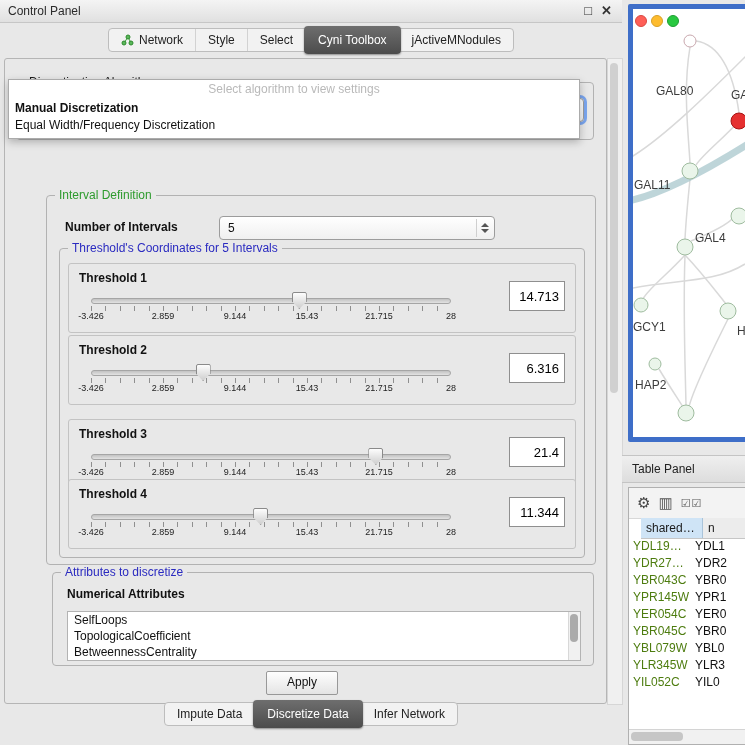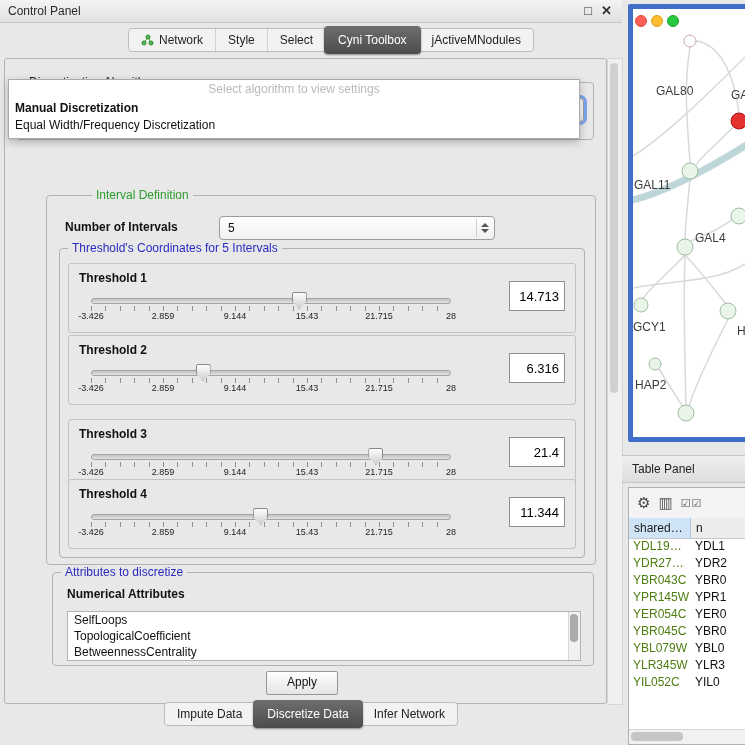--- a/index.html
+++ b/index.html
@@ -9,42 +9,42 @@
   
   #titlebar{position:absolute;left:0;top:0;width:622px;height:22px;
             background:linear-gradient(#f4f4f4,#e0e0e0);border-bottom:1px solid #c6c6c6;}
   #titlebar .ttl{position:absolute;left:8px;top:0;line-height:22px;color:#2b2b2b;}
   #titlebar .wbtn{position:absolute;top:0;line-height:22px;font-size:13px;color:#333;cursor:default;}
   #titlebar .float{right:30px;}
   #titlebar .close{right:10px;font-weight:bold;}
 
   
   .tabrow{position:absolute;left:0;width:622px;display:flex;justify-content:center;}
-  #toptabs{top:28px;padding-left:20px;}
+  #toptabs{top:28px;}
   #bottomtabs{top:702px;}
   .tabgroup{display:inline-flex;border:1px solid #bdbdbd;border-radius:4px;background:#f2f2f2;height:22px;}
   .tab{padding:0 12px;line-height:22px;color:#222;border-left:1px solid #d2d2d2;white-space:nowrap;
        display:flex;align-items:center;gap:5px;}
   .tab:first-child{border-left:none;}
   .tab.sel{background:linear-gradient(#6e6e6e,#4c4c4c);color:#fff;border-radius:4px;
            margin:-3px -1px;height:28px;line-height:28px;border-left:none;z-index:2;
            box-shadow:0 1px 2px rgba(0,0,0,.4);padding:0 14px;}
   .tab.sel + .tab{border-left:none;}
 
   
   #panelbody{position:absolute;left:4px;top:58px;width:601px;height:644px;
              border:1px solid #b5b5b5;border-radius:3px;background:#e8e8e8;}
   #vscroll{position:absolute;left:607px;top:58px;width:14px;height:645px;background:#f0f0f0;
            border:1px solid #d6d6d6;}
   #vscroll .thumbv{position:absolute;left:2px;top:4px;width:8px;height:330px;background:#d0d0d0;border-radius:4px;}
 
   
   .group{position:absolute;border:1px solid #b2b2b2;border-radius:4px;}
   .gtitle{position:absolute;top:-8px;left:8px;background:#e8e8e8;padding:0 4px;white-space:nowrap;}
-  .gtitle.green{color:#2e9b2e;margin-left:37px;}
+  .gtitle.green{color:#2e9b2e;}
   .gtitle.blue{color:#2a2ac0;}
 
   
   .combo{position:absolute;background:linear-gradient(#ffffff,#f0f0f0);border:1px solid #9c9c9c;
          border-radius:4px;height:24px;line-height:22px;padding:0 22px 0 8px;box-sizing:border-box;color:#111;}
   .spin{position:absolute;right:2px;top:2px;bottom:2px;width:15px;border-left:1px solid #cfcfcf;
         display:flex;flex-direction:column;align-items:center;justify-content:center;gap:2px;}
   .spin i{display:block;width:0;height:0;border-left:4px solid transparent;border-right:4px solid transparent;}
   .spin .up{border-bottom:4px solid #555;}
   .spin .dn{border-top:4px solid #555;}
@@ -99,21 +99,21 @@
   #tpbar{position:absolute;left:622px;top:455px;width:123px;height:26px;
          background:linear-gradient(#efefef,#dddddd);border-top:1px solid #c4c4c4;border-bottom:1px solid #c4c4c4;}
   #tpbar .ttl{position:absolute;left:10px;line-height:26px;color:#222;}
   #tablebody{position:absolute;left:628px;top:487px;width:117px;height:258px;background:#fff;
              border:1px solid #b0b0b0;border-right:none;box-sizing:border-box;}
   #tptoolbar{position:absolute;left:0;right:0;top:0;height:30px;background:#f3f3f3;border-bottom:1px solid #d8d8d8;
              display:flex;align-items:center;gap:8px;padding-left:8px;}
   #tptoolbar .gear{font-size:15px;color:#444;}
   #tptoolbar .cols{font-size:15px;color:#555;}
   #tptoolbar .chk{font-size:11px;color:#555;letter-spacing:1px;}
-  #tphead{position:absolute;left:0;right:0;top:30px;height:20px;display:flex;border-bottom:1px solid #c6c6c6;}
+  #tphead{position:absolute;left:12px;right:0;top:30px;height:20px;display:flex;border-bottom:1px solid #c6c6c6;}
   #tphead .h1{width:62px;background:#cfe4f6;border-right:1px solid #aac4da;line-height:20px;padding-left:5px;
               box-sizing:border-box;overflow:hidden;white-space:nowrap;}
   #tphead .h2{flex:1;background:#ececec;line-height:20px;padding-left:5px;overflow:hidden;white-space:nowrap;}
   #tprows{position:absolute;left:0;right:0;top:50px;bottom:14px;overflow:hidden;}
   .trow{display:flex;height:17px;line-height:17px;}
   .trow .c1{width:62px;padding-left:4px;box-sizing:border-box;overflow:hidden;white-space:nowrap;color:#4d7c0f;}
   .trow .c2{flex:1;padding-left:4px;overflow:hidden;white-space:nowrap;color:#111;}
   #hscroll{position:absolute;left:0;right:0;bottom:0;height:14px;background:#f1f1f1;border-top:1px solid #d4d4d4;}
   #hscroll .thumbh{position:absolute;left:2px;top:2px;width:52px;height:9px;background:#c6c6c6;border-radius:4px;}
 </style>

